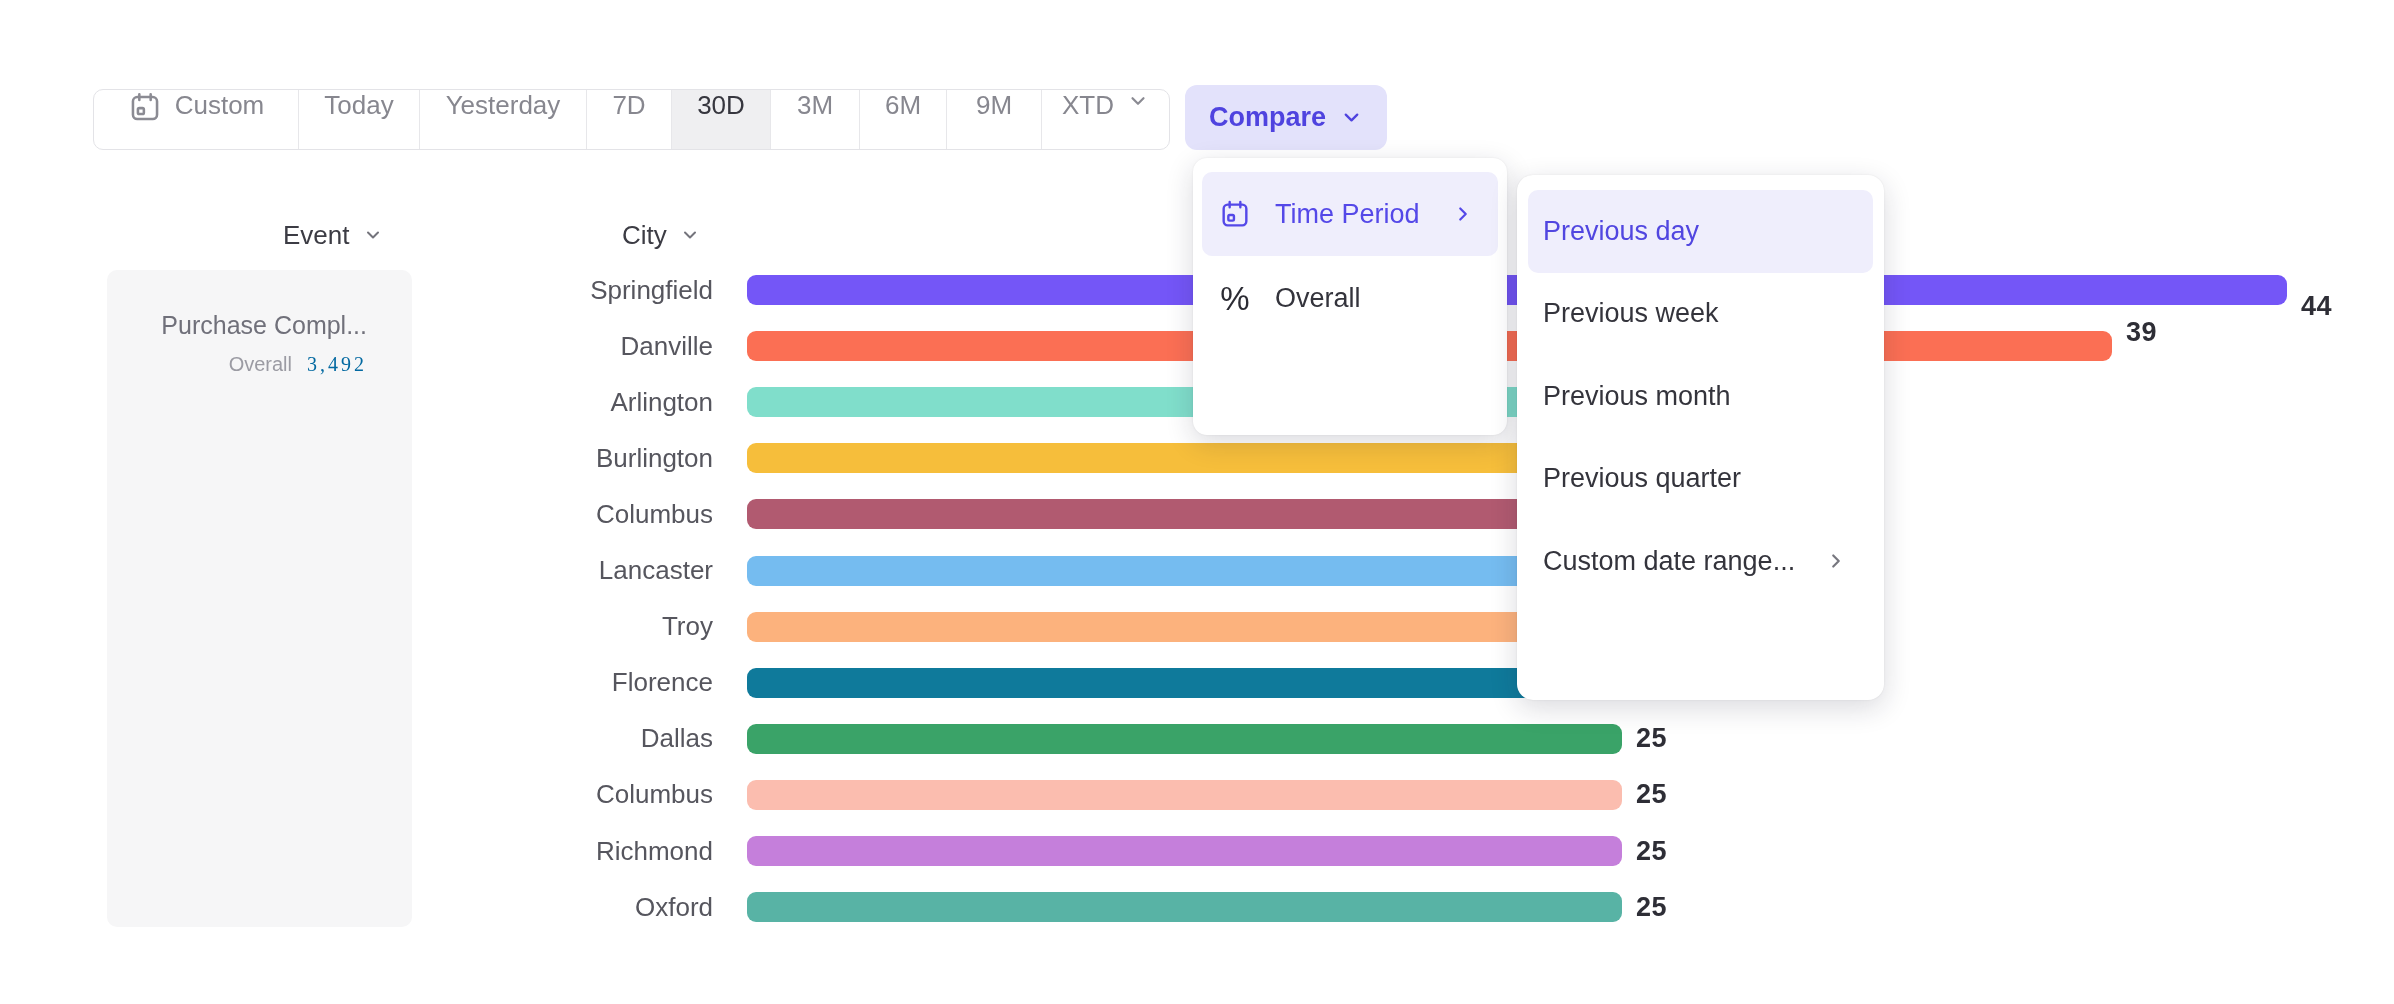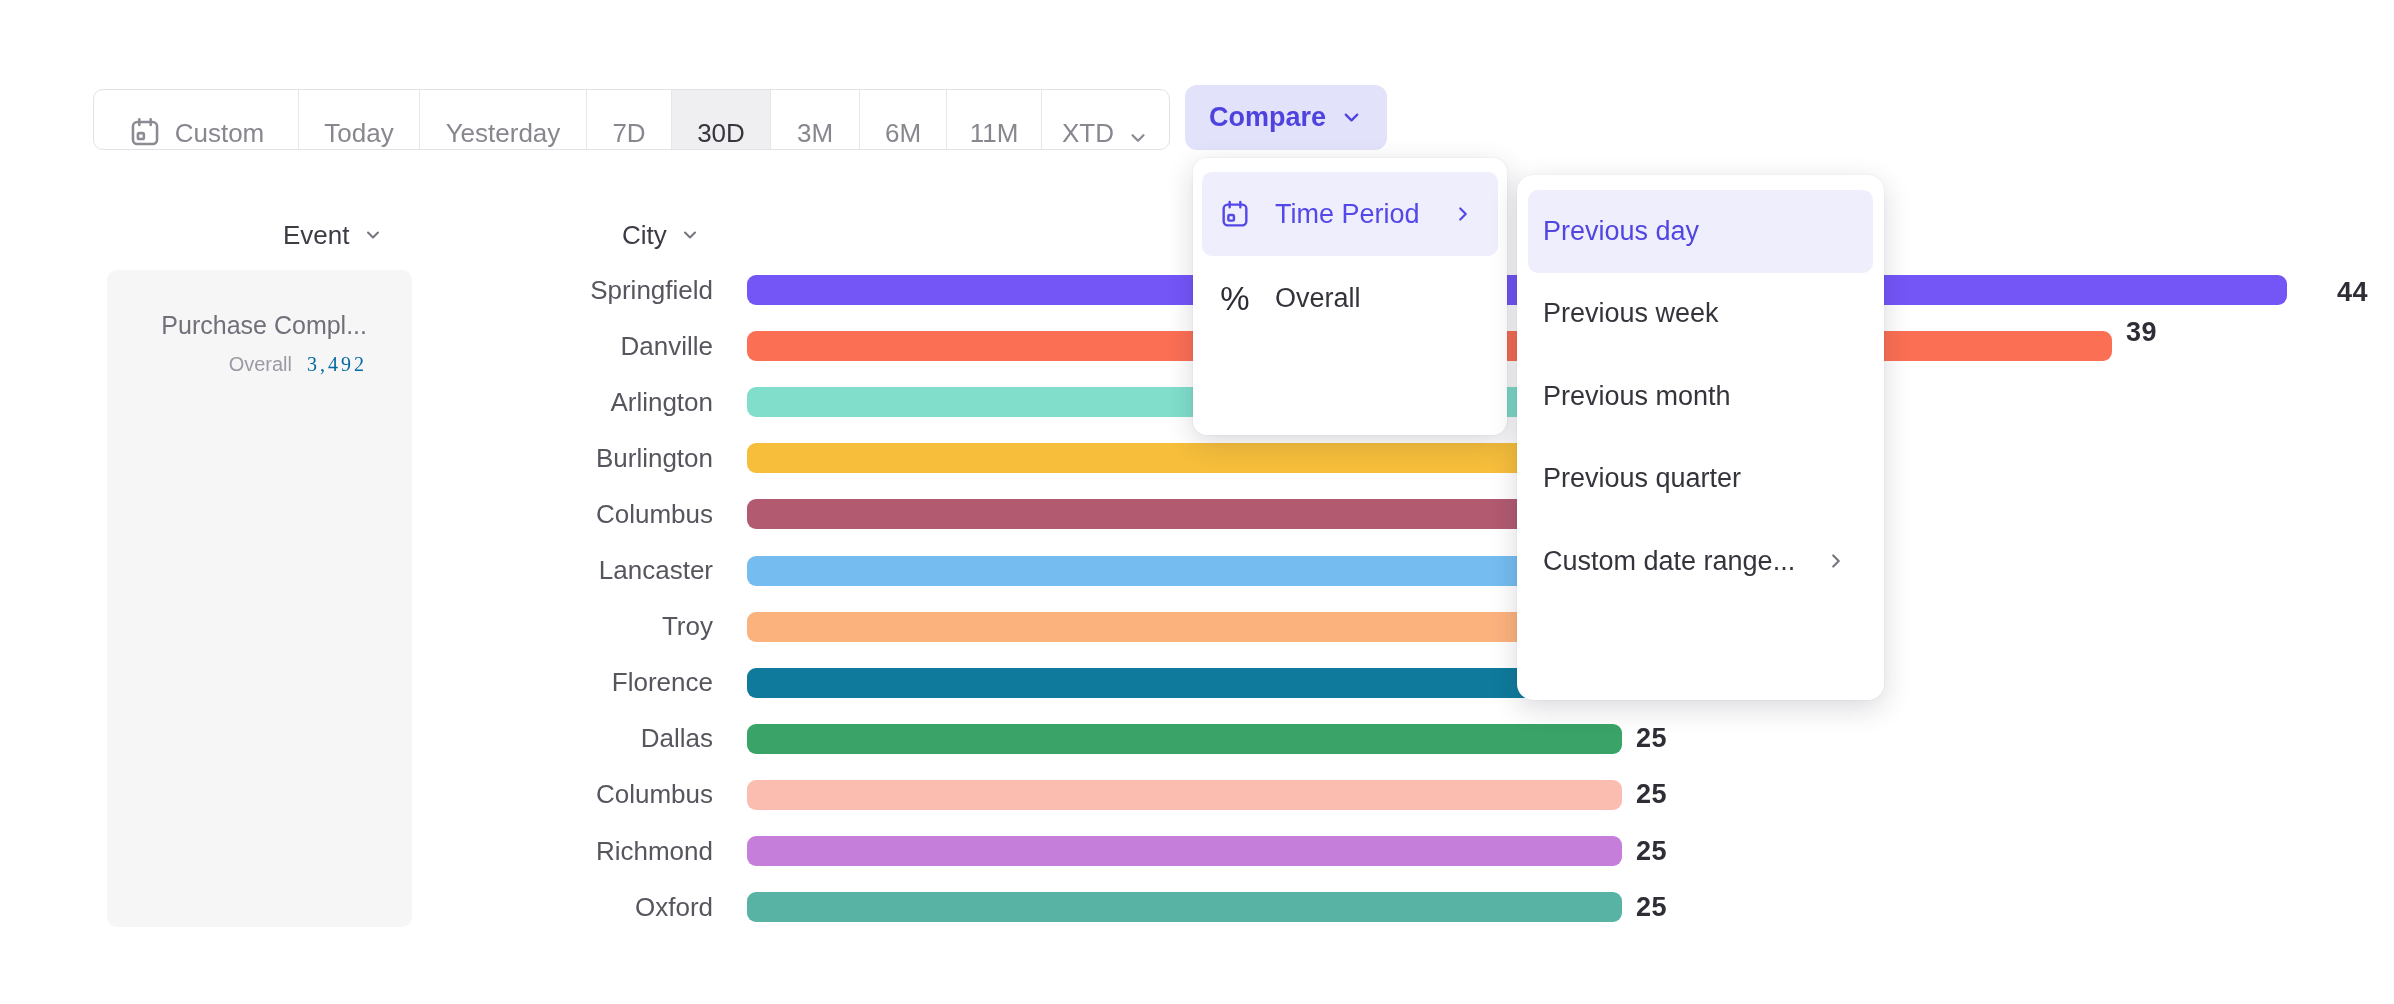--- a/index.html
+++ b/index.html
@@ -11,21 +11,21 @@
   }
 
   
   .rangebar {
     position:absolute; left:93px; top:89px; height:61px;
     display:flex; align-items:stretch;
     border:1.5px solid #e3e3e7; border-radius:10px; background:#fff;
     overflow:hidden;
   }
   .rb {
-    display:flex; align-items:flex-end; justify-content:center; gap:13px;
+    display:flex; align-items:flex-start; justify-content:center; gap:13px;
     border:none; background:transparent; cursor:pointer;
     font-family:inherit; font-size:26px; color:#87878f; white-space:nowrap;
   }
   .rb + .rb { border-left:1.5px solid #e7e7ea; }
   .rb.selected { background:#efeff1; color:#36363e; font-weight:500; }
   .rb-custom { width:204px; }
   .rb-today { width:121px; }
   .rb-yesterday { width:167px; }
   .rb-7d { width:85px; }
   .rb-30d { width:99px; }
@@ -160,21 +160,21 @@
     <button class="rb rb-30d selected">
         <span>30D</span>
       </button>
     <button class="rb rb-3m">
         <span>3M</span>
       </button>
     <button class="rb rb-6m">
         <span>6M</span>
       </button>
     <button class="rb rb-12m">
-        <span>11M</span>
+        <span>9M</span>
       </button>
     <button class="rb rb-xtd">
       <span>XTD</span>
       <svg class="chev-down" viewBox="0 0 24 24">
           <use href="#icon-chevron-down"></use>
         </svg>
     </button>
   </div>
 
   <button class="compare-btn">
@@ -203,21 +203,21 @@
       <div class="event-sub">
         <span class="ov">Overall</span>
         <span class="num">3,492</span>
       </div>
     </div>
   </div>
 
   <div id="chart">
       <div class="bar-label" style="top: 275px;">Springfield</div>
       <div class="bar" style="top: 275px; width: 1540px; background: rgb(116, 86, 247);"></div>
-      <div class="bar-value" style="top: 277px; left: 2301px; margin-left: 36px;">44</div>
+      <div class="bar-value" style="top: 291px; left: 2301px;">44</div>
       <div class="bar-label" style="top: 331.1px;">Danville</div>
       <div class="bar" style="top: 331.1px; width: 1365px; background: rgb(251, 111, 84);"></div>
       <div class="bar-value" style="top: 317px; left: 2126px;">39</div>
       <div class="bar-label" style="top: 387.2px;">Arlington</div>
       <div class="bar" style="top: 387.2px; width: 1085px; background: rgb(128, 222, 203);"></div>
       <div class="bar-label" style="top: 443.3px;">Burlington</div>
       <div class="bar" style="top: 443.3px; width: 1050px; background: rgb(246, 190, 59);"></div>
       <div class="bar-label" style="top: 499.4px;">Columbus</div>
       <div class="bar" style="top: 499.4px; width: 1015px; background: rgb(177, 90, 112);"></div>
       <div class="bar-label" style="top: 555.5px;">Lancaster</div>

